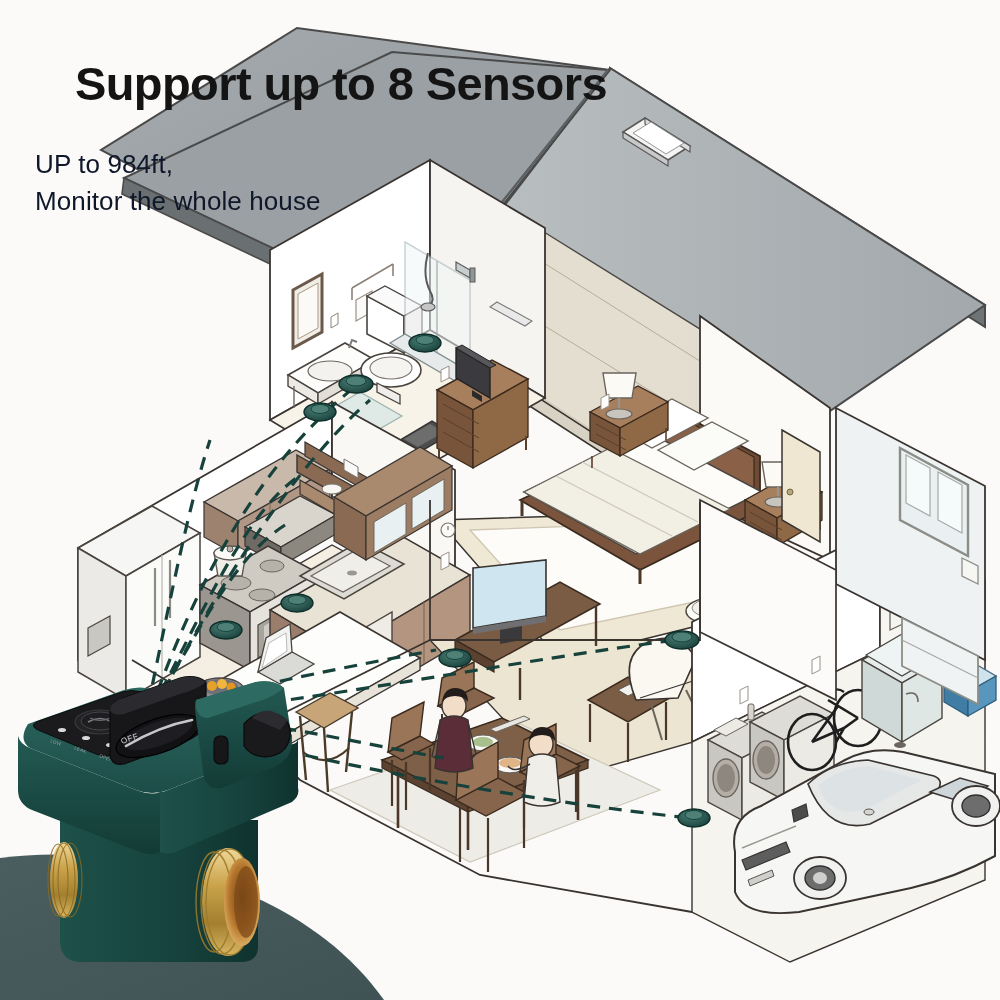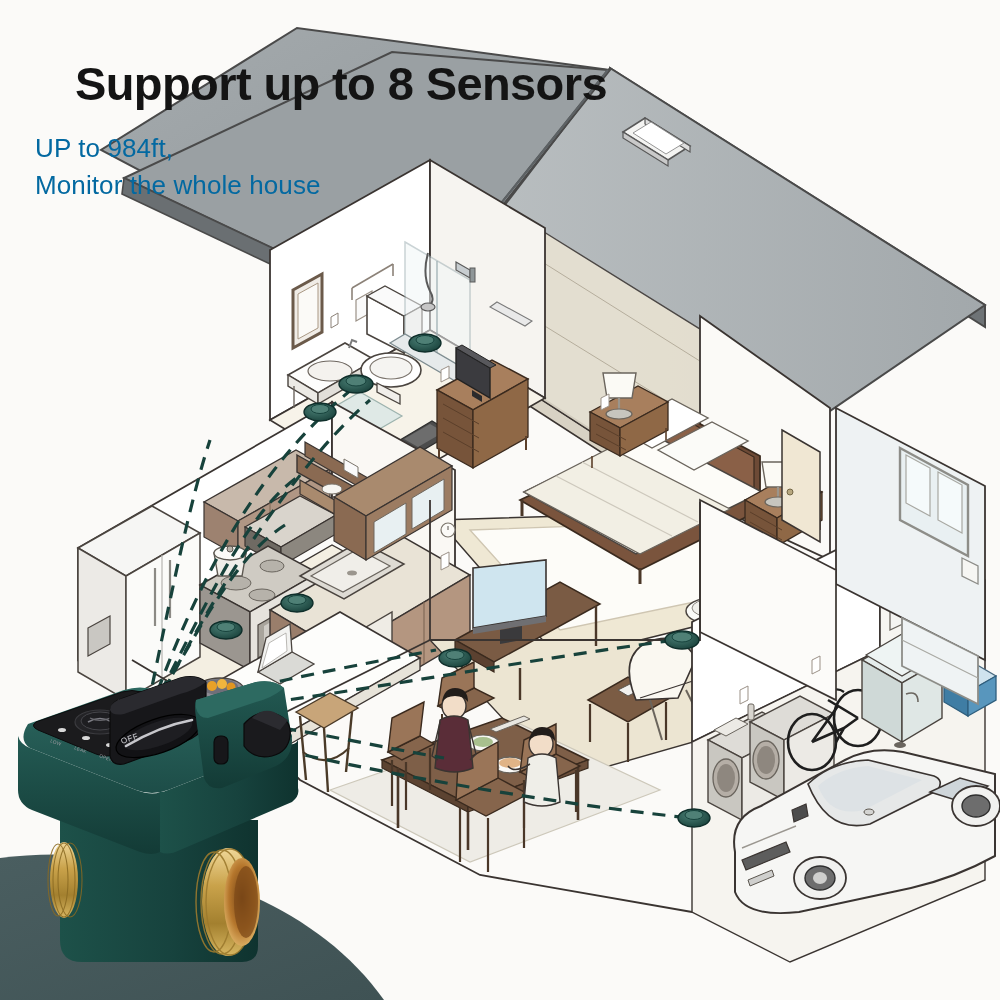--- a/index.html
+++ b/index.html
@@ -13,22 +13,22 @@
   #stage > svg{position:absolute;left:0;top:0;}
 
   .headline{
     position:absolute;left:33px;top:60px;
     font-size:47px;font-weight:bold;letter-spacing:-0.6px;
     color:#141414;white-space:nowrap;line-height:1;
     font-family:"Liberation Sans","DejaVu Sans",sans-serif;
     margin-left:42px;
   }
   .subline{
-    position:absolute;left:35px;top:130px;
-    font-size:26px;font-weight:400;color:#0369a1;line-height:1.42;
+    position:absolute;left:35px;top:146px;
+    font-size:26px;font-weight:400;color:#0f172a;line-height:1.42;
     letter-spacing:0.1px;white-space:nowrap;
   }
   .subline .l2{display:block;text-align:right;}
 </style>
 </head>
 <body>
 
 <div id="stage">
 
   <svg width="1000" height="1000" viewBox="0 0 1000 1000">

